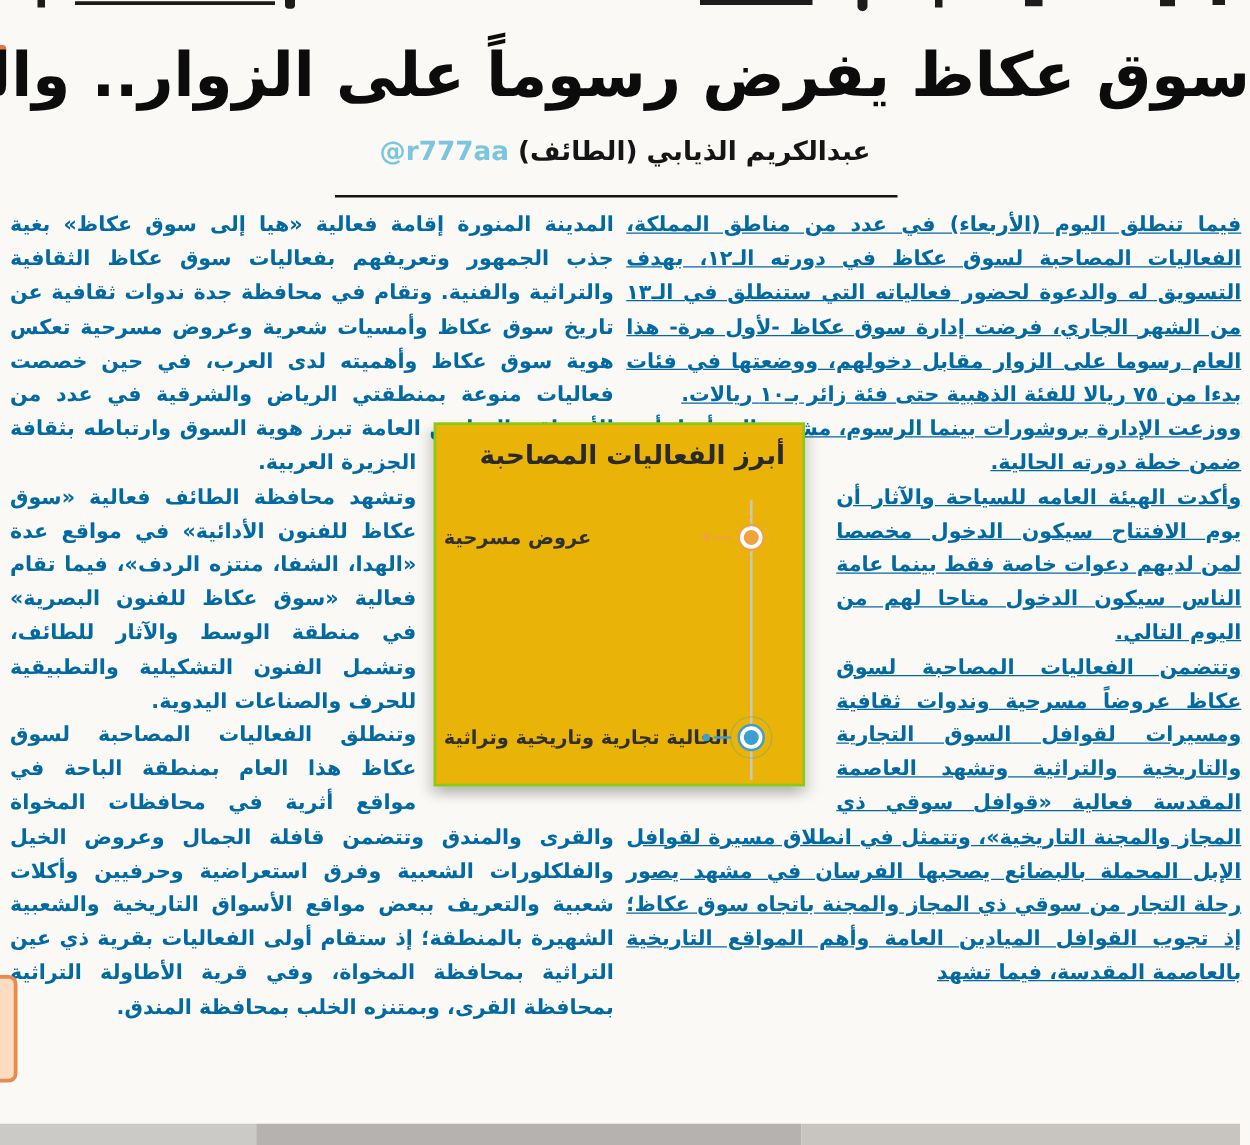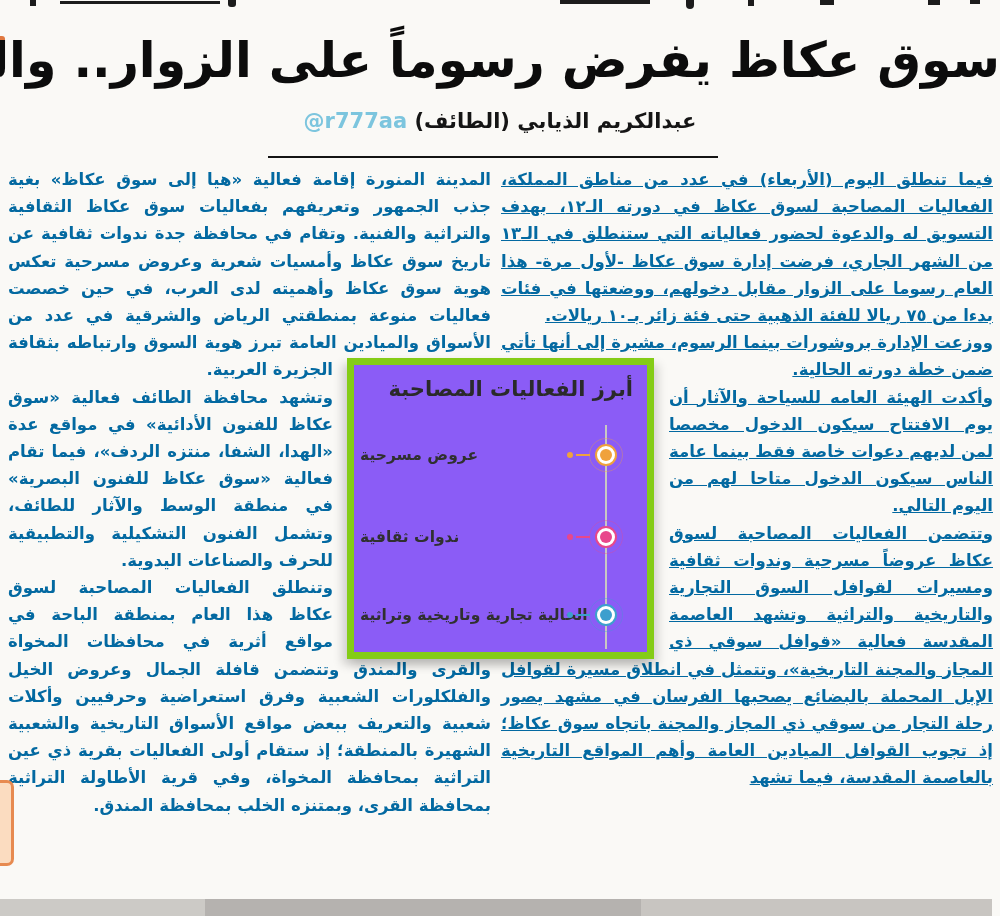--- a/index.html
+++ b/index.html
@@ -43,22 +43,22 @@
   .col-right{right:7px;width:492px;height:724px;text-decoration:underline;}
   .col-left{left:8px;width:483px;height:724px;}
   
   .push-l{float:left;width:0;height:193px;}
   .carve-l{float:left;clear:left;width:168px;height:291px;}
   .push-r{float:right;width:0;height:193px;}
   .carve-r{float:right;clear:right;width:158px;height:291px;}
 
   
   .info-box{
-    position:absolute;left:347px;top:358px;width:293px;height:287px;
-    background:#8b5cf6;border:7px solid #84cc16;
+    position:absolute;left:347px;top:338px;width:293px;height:287px;
+    background:#eab308;border:2px solid #84cc16;
     box-shadow:-5px 6px 9px rgba(0,0,0,.16),5px 6px 9px rgba(0,0,0,.13);
   }
   .info-title{
     position:absolute;top:12px;right:14px;left:10px;direction:rtl;text-align:right;
     font-size:21px;font-weight:bold;color:#2a2a2a;
   }
   .timeline{position:absolute;left:251px;top:60px;height:224px;width:2px;background:#c9c7c3;}
   .info-row{position:absolute;left:0;width:329px;height:36px;}
   .row-0{top:72px;} .row-1{top:154px;} .row-2{top:232px;}
   .info-label{
@@ -131,30 +131,20 @@
     <div class="info-label">عروض مسرحية</div>
     <div class="tiny-dot" style="background-color: rgb(240, 162, 60);"></div>
     <div class="dash" style="background-color: rgb(240, 162, 60);"></div>
     <div class="target">
       <div class="ring-outer" style="border-color: rgb(240, 162, 60);"></div>
       <div class="ring-mid" style="border-color: rgb(240, 162, 60);"></div>
       <div class="dot-core" style="background-color: rgb(240, 162, 60);"></div>
     </div>
   </div>
 
-  <div class="info-row row-1">
-    <div class="info-label">ندوات ثقافية</div>
-    <div class="tiny-dot" style="background-color: rgb(232, 71, 139);"></div>
-    <div class="dash" style="background-color: rgb(232, 71, 139);"></div>
-    <div class="target">
-      <div class="ring-outer" style="border-color: rgb(232, 71, 139);"></div>
-      <div class="ring-mid" style="border-color: rgb(232, 71, 139);"></div>
-      <div class="dot-core" style="background-color: rgb(232, 71, 139);"></div>
-    </div>
-  </div>
 
   <div class="info-row row-2">
     <div class="info-label">الحالية تجارية وتاريخية وتراثية</div>
     <div class="tiny-dot" style="background-color: rgb(61, 159, 206);"></div>
     <div class="dash" style="background-color: rgb(61, 159, 206);"></div>
     <div class="target">
       <div class="ring-outer" style="border-color: rgb(61, 159, 206);"></div>
       <div class="ring-mid" style="border-color: rgb(61, 159, 206);"></div>
       <div class="dot-core" style="background-color: rgb(61, 159, 206);"></div>
     </div>

